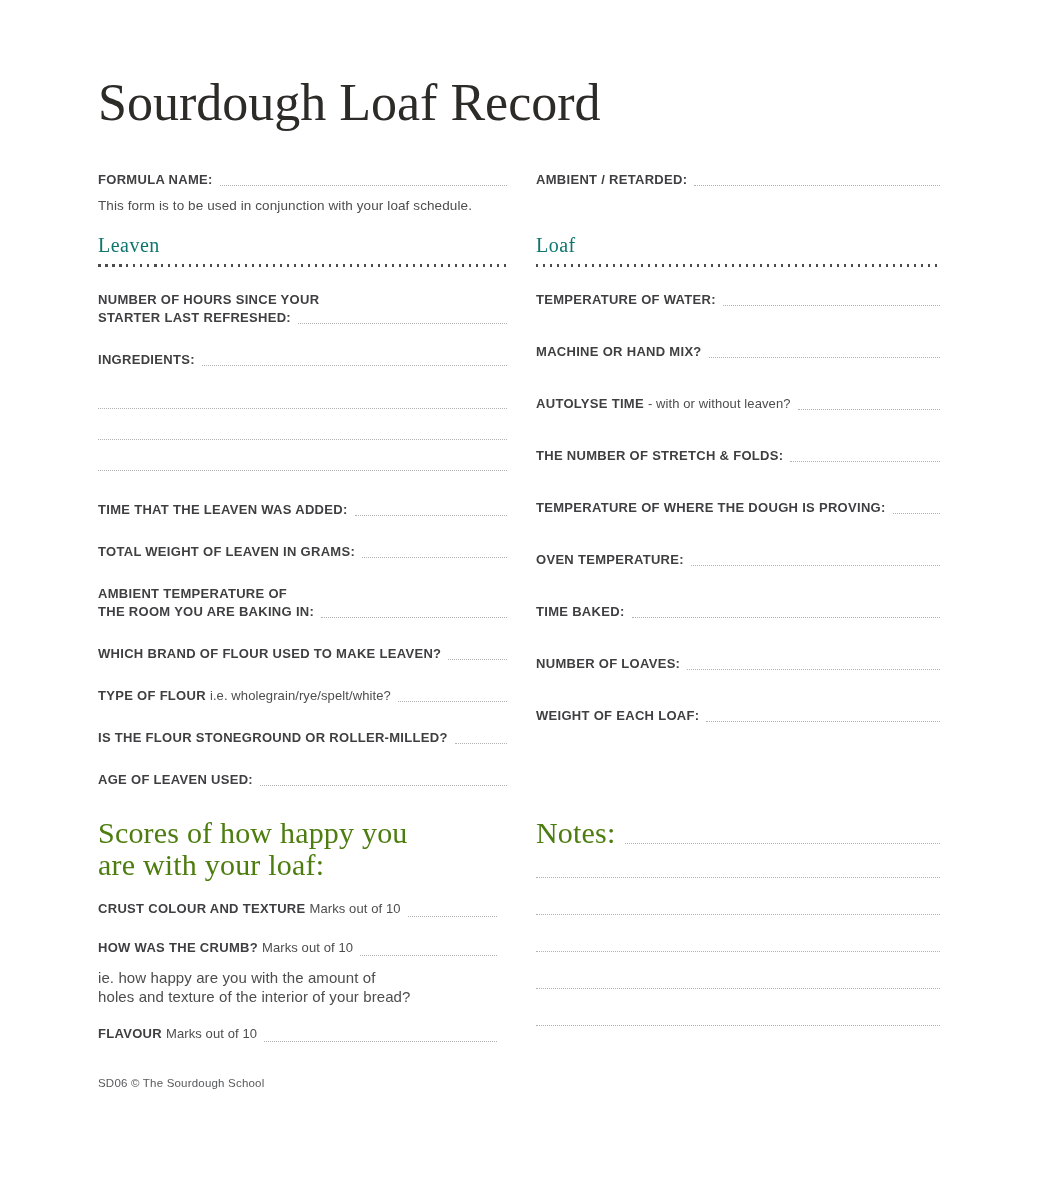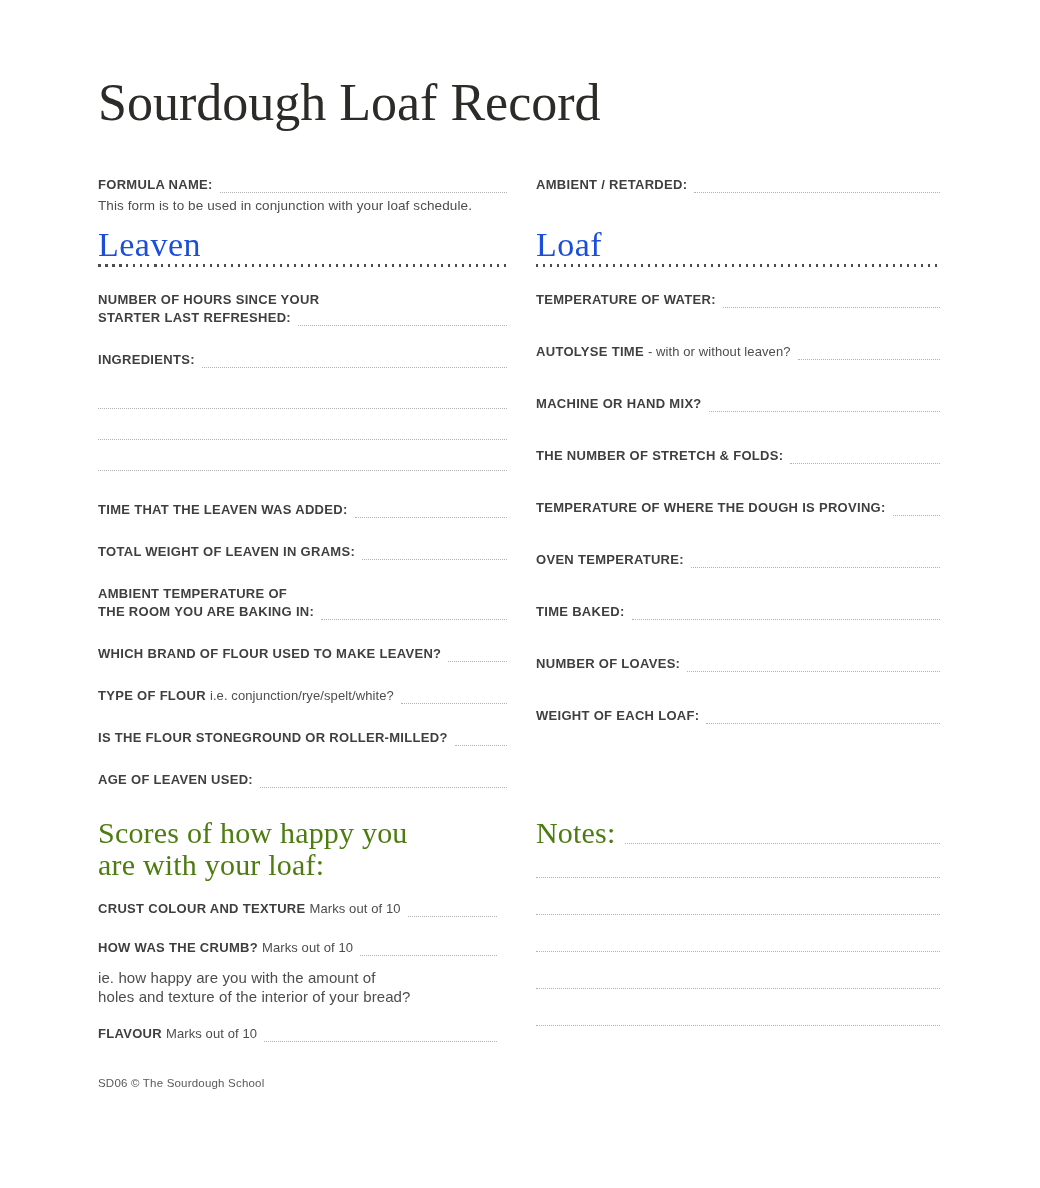--- a/index.html
+++ b/index.html
@@ -21,33 +21,33 @@
   .columns { display: grid; grid-template-columns: 409px 404px; column-gap: 29px; }
 
   .top-row { margin-top: 33px; height: 28px; }
   .intro-row { height: 37px; font-size: 13.5px; color: #4d4d4f; letter-spacing: 0.1px; padding-top: 5px; }
 
   .section { height: 587px; overflow: visible; }
 
   .section-heading {
     font-family: "Liberation Serif", serif;
     font-weight: normal;
-    font-size: 34px;
+    font-size: 20px;
     line-height: 30px;
-    color: #1d4ed8;
+    color: #0f766e;
     letter-spacing: 0.5px;
   }
   .section-rule {
     height: 3px;
     margin-top: 4px;
     background-image: repeating-linear-gradient(to right, #4c4c4e 0 2.5px, transparent 2.5px 7px);
     margin-bottom: 24px;
   }
 
-  .field-row { display: flex; align-items: flex-end; }
+  .field-row { display: flex; align-items: center; }
   .lv .field-row { margin-bottom: 25px; }
   .lf .field-row { margin-bottom: 35px; }
 
   .label {
     font-weight: bold;
     font-size: 13px;
     line-height: 17px;
     letter-spacing: 0.3px;
     color: #3f3f41;
     white-space: nowrap;
@@ -172,21 +172,21 @@
         </div>
       </div>
 
       <div class="field-row">
         <span class="label">WHICH BRAND OF FLOUR USED TO MAKE LEAVEN?</span>
         <span class="fill-line"></span>
       </div>
 
       <div class="field-row">
         <span class="label">TYPE OF FLOUR</span>
-        <span class="suffix">i.e. conjunction/rye/spelt/white?</span>
+        <span class="suffix">i.e. wholegrain/rye/spelt/white?</span>
         <span class="fill-line"></span>
       </div>
 
       <div class="field-row">
         <span class="label">IS THE FLOUR STONEGROUND OR ROLLER-MILLED?</span>
         <span class="fill-line"></span>
       </div>
 
       <div class="field-row">
         <span class="label">AGE OF LEAVEN USED:</span>
@@ -197,27 +197,27 @@
     <div class="section lf">
       <div class="section-heading">Loaf</div>
       <div class="section-rule"></div>
 
       <div class="field-row">
         <span class="label">TEMPERATURE OF WATER:</span>
         <span class="fill-line"></span>
       </div>
 
       <div class="field-row">
+        <span class="label">MACHINE OR HAND MIX?</span>
+        <span class="fill-line"></span>
+      </div>
+
+      <div class="field-row">
         <span class="label">AUTOLYSE TIME</span>
         <span class="suffix">- with or without leaven?</span>
-        <span class="fill-line"></span>
-      </div>
-
-      <div class="field-row">
-        <span class="label">MACHINE OR HAND MIX?</span>
         <span class="fill-line"></span>
       </div>
 
 
       <div class="field-row">
         <span class="label">THE NUMBER OF STRETCH &amp; FOLDS:</span>
         <span class="fill-line"></span>
       </div>
 
       <div class="field-row">

